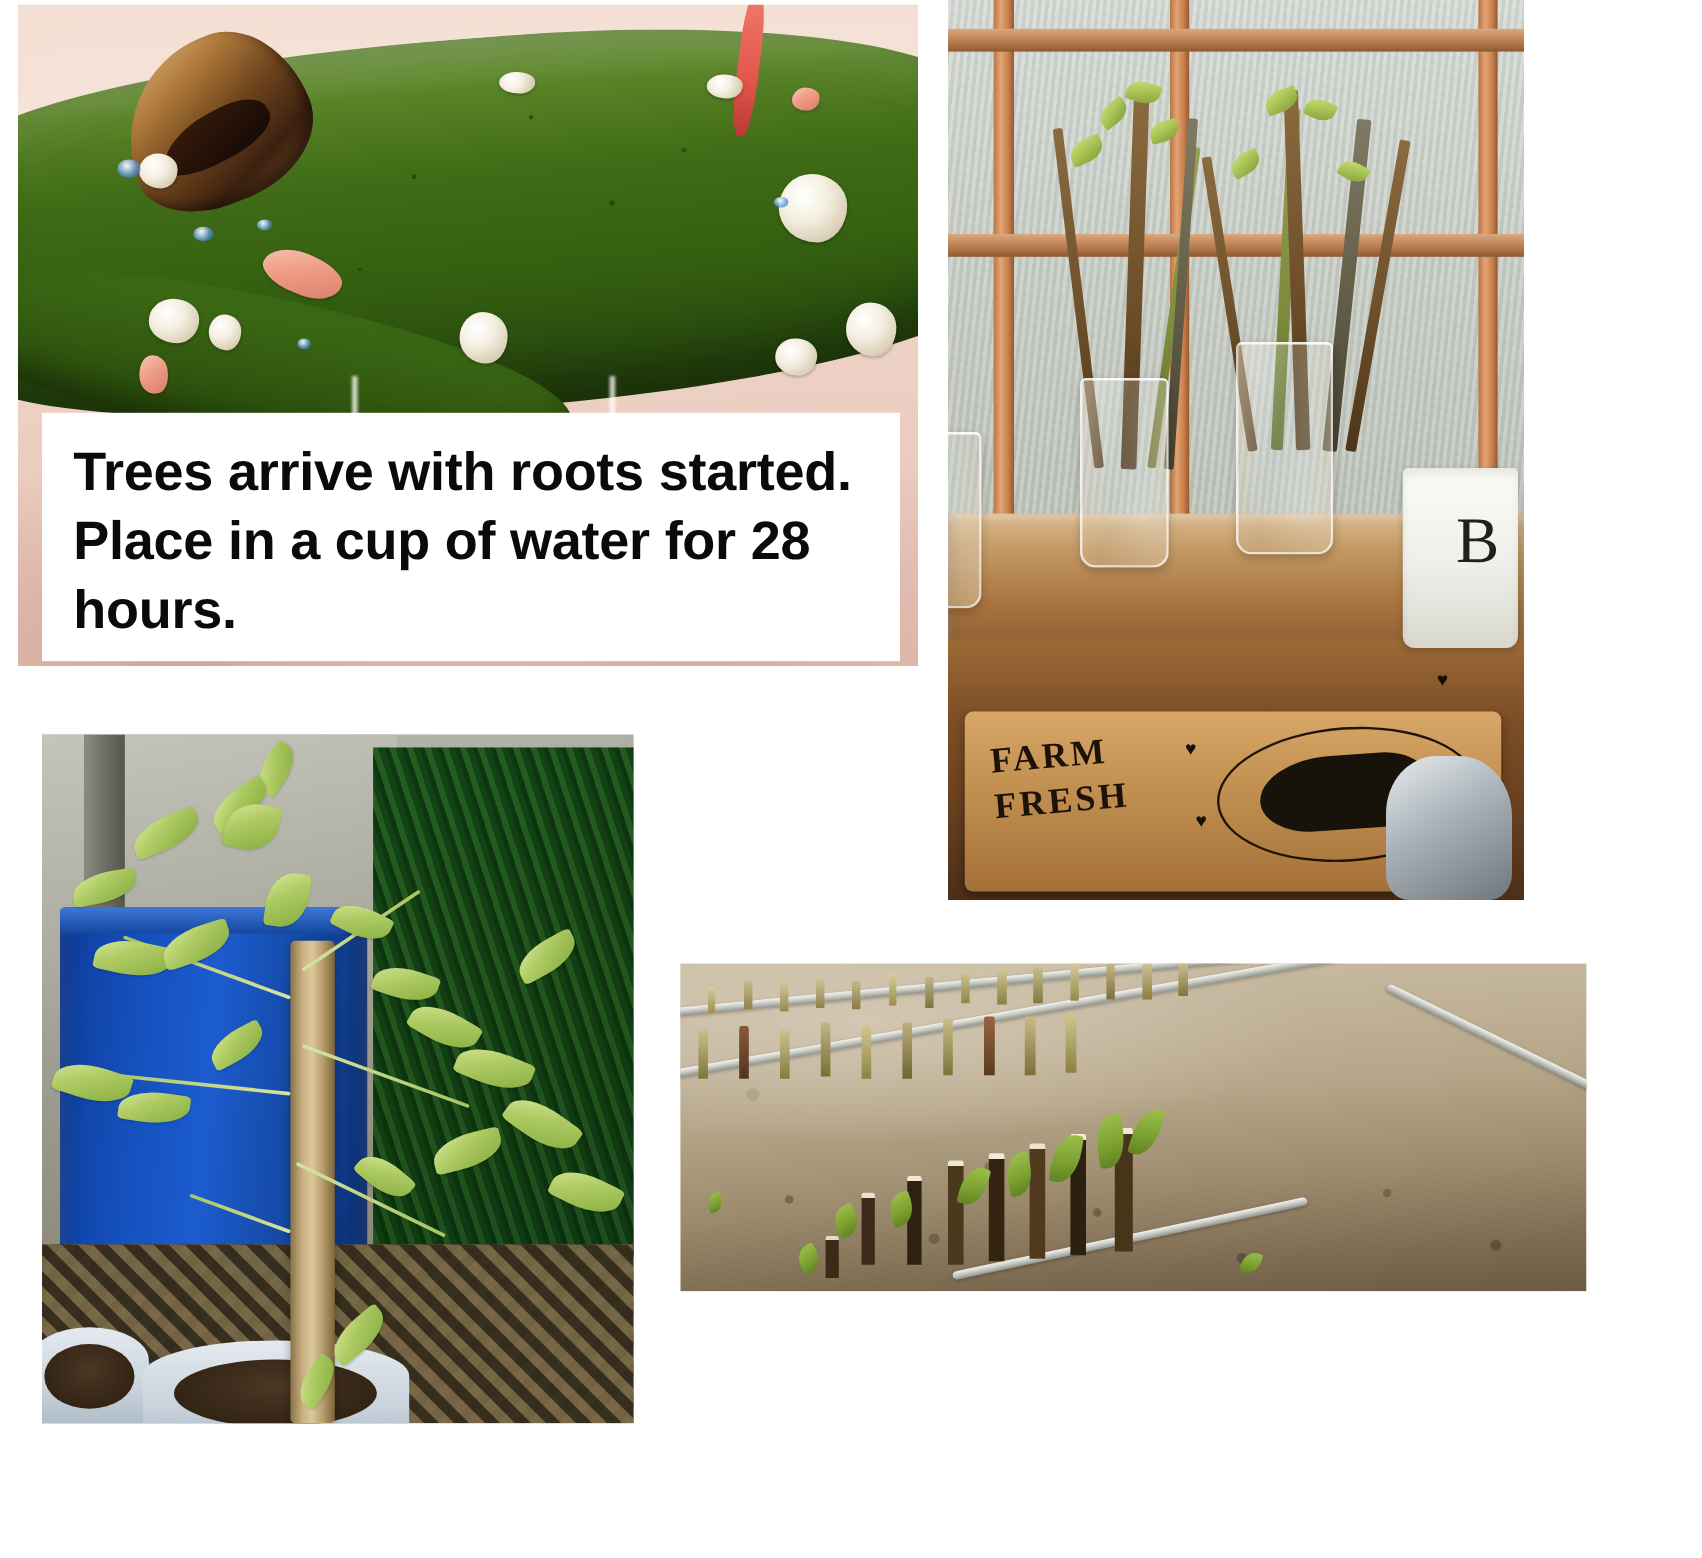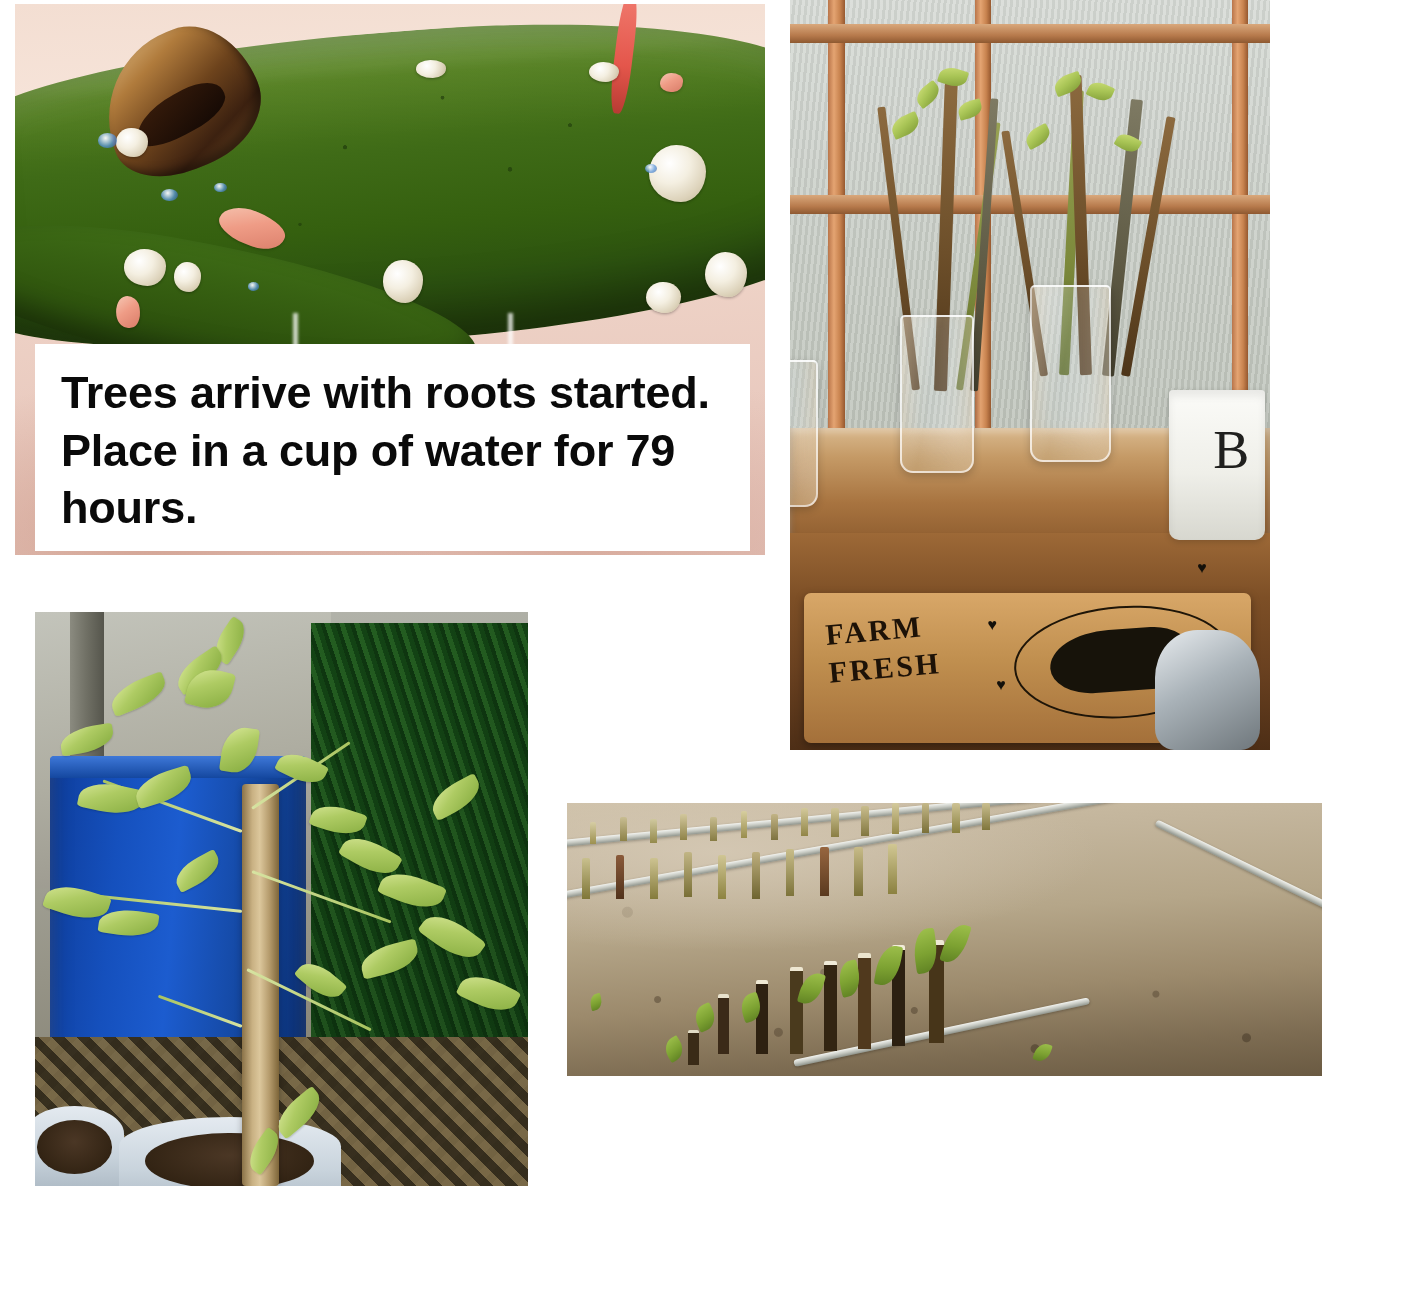--- a/index.html
+++ b/index.html
@@ -365,21 +365,21 @@
 
       <div class="p1-waterdrop" style="left:11%; top:23.5%; width:2.6%; height:2.6%;"></div>
       <div class="p1-waterdrop" style="left:19.5%; top:33.5%; width:2.2%; height:2.2%;"></div>
       <div class="p1-waterdrop" style="left:26.5%; top:32.4%; width:1.7%; height:1.7%;"></div>
       <div class="p1-waterdrop" style="left:31%; top:50.5%; width:1.5%; height:1.5%;"></div>
       <div class="p1-waterdrop" style="left:84%; top:29%; width:1.6%; height:1.6%;"></div>
 
       <div class="p1-glass"></div>
     </div>
 
-    <div class="caption" id="caption-rooted">Trees arrive with roots started. Place in a cup of water for 79 hours.</div>
+    <div class="caption" id="caption-rooted">Trees arrive with roots started. Place in a cup of water for 28 hours.</div>
   </div>
 
   <div class="panel" id="panel-water-rooting">
     <div class="photo p2-bg">
       <div class="p2-outside"></div>
       <div class="p2-mullion-v" style="left:8%;"></div>
       <div class="p2-mullion-v" style="left:38.5%;"></div>
       <div class="p2-mullion-v" style="left:92%;"></div>
       <div class="p2-mullion-h" style="top:3.2%;"></div>
       <div class="p2-mullion-h" style="top:26%;"></div>

